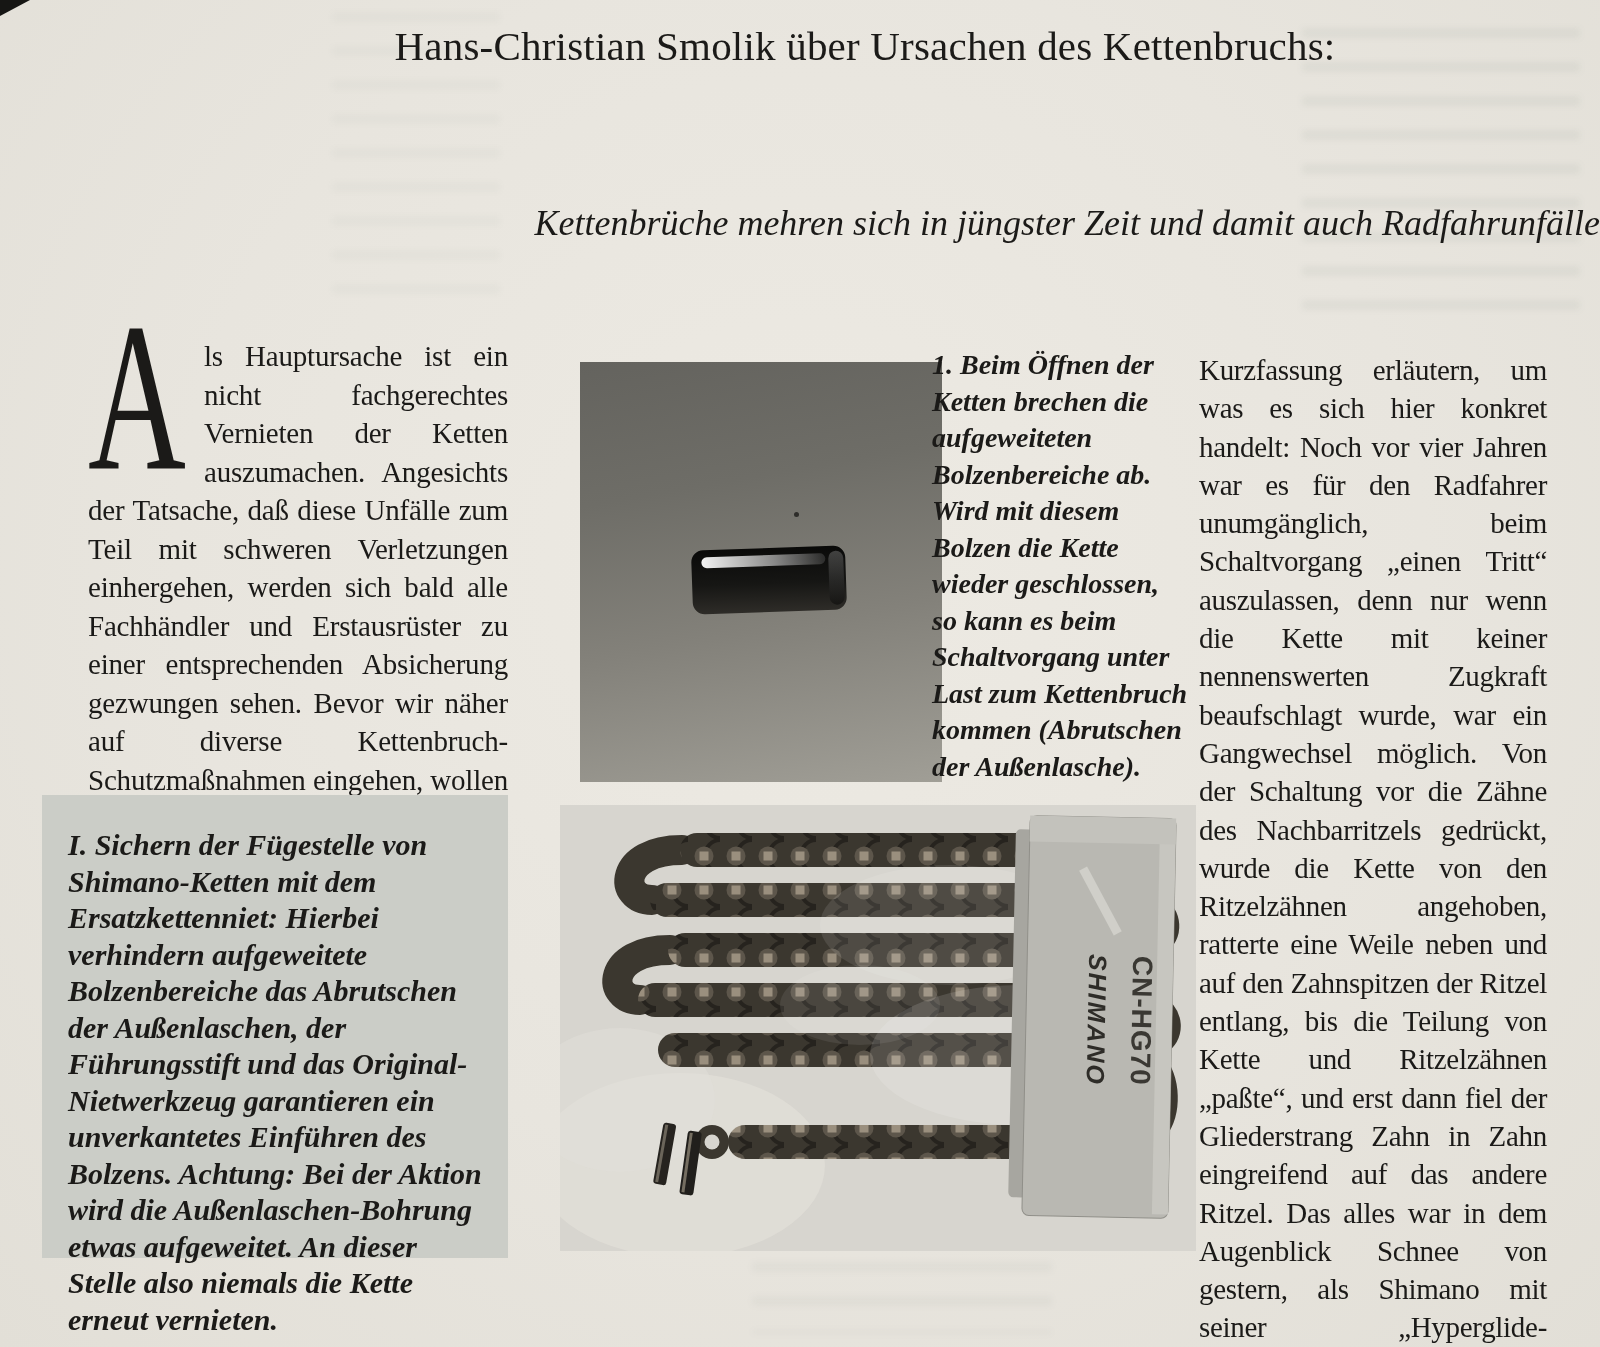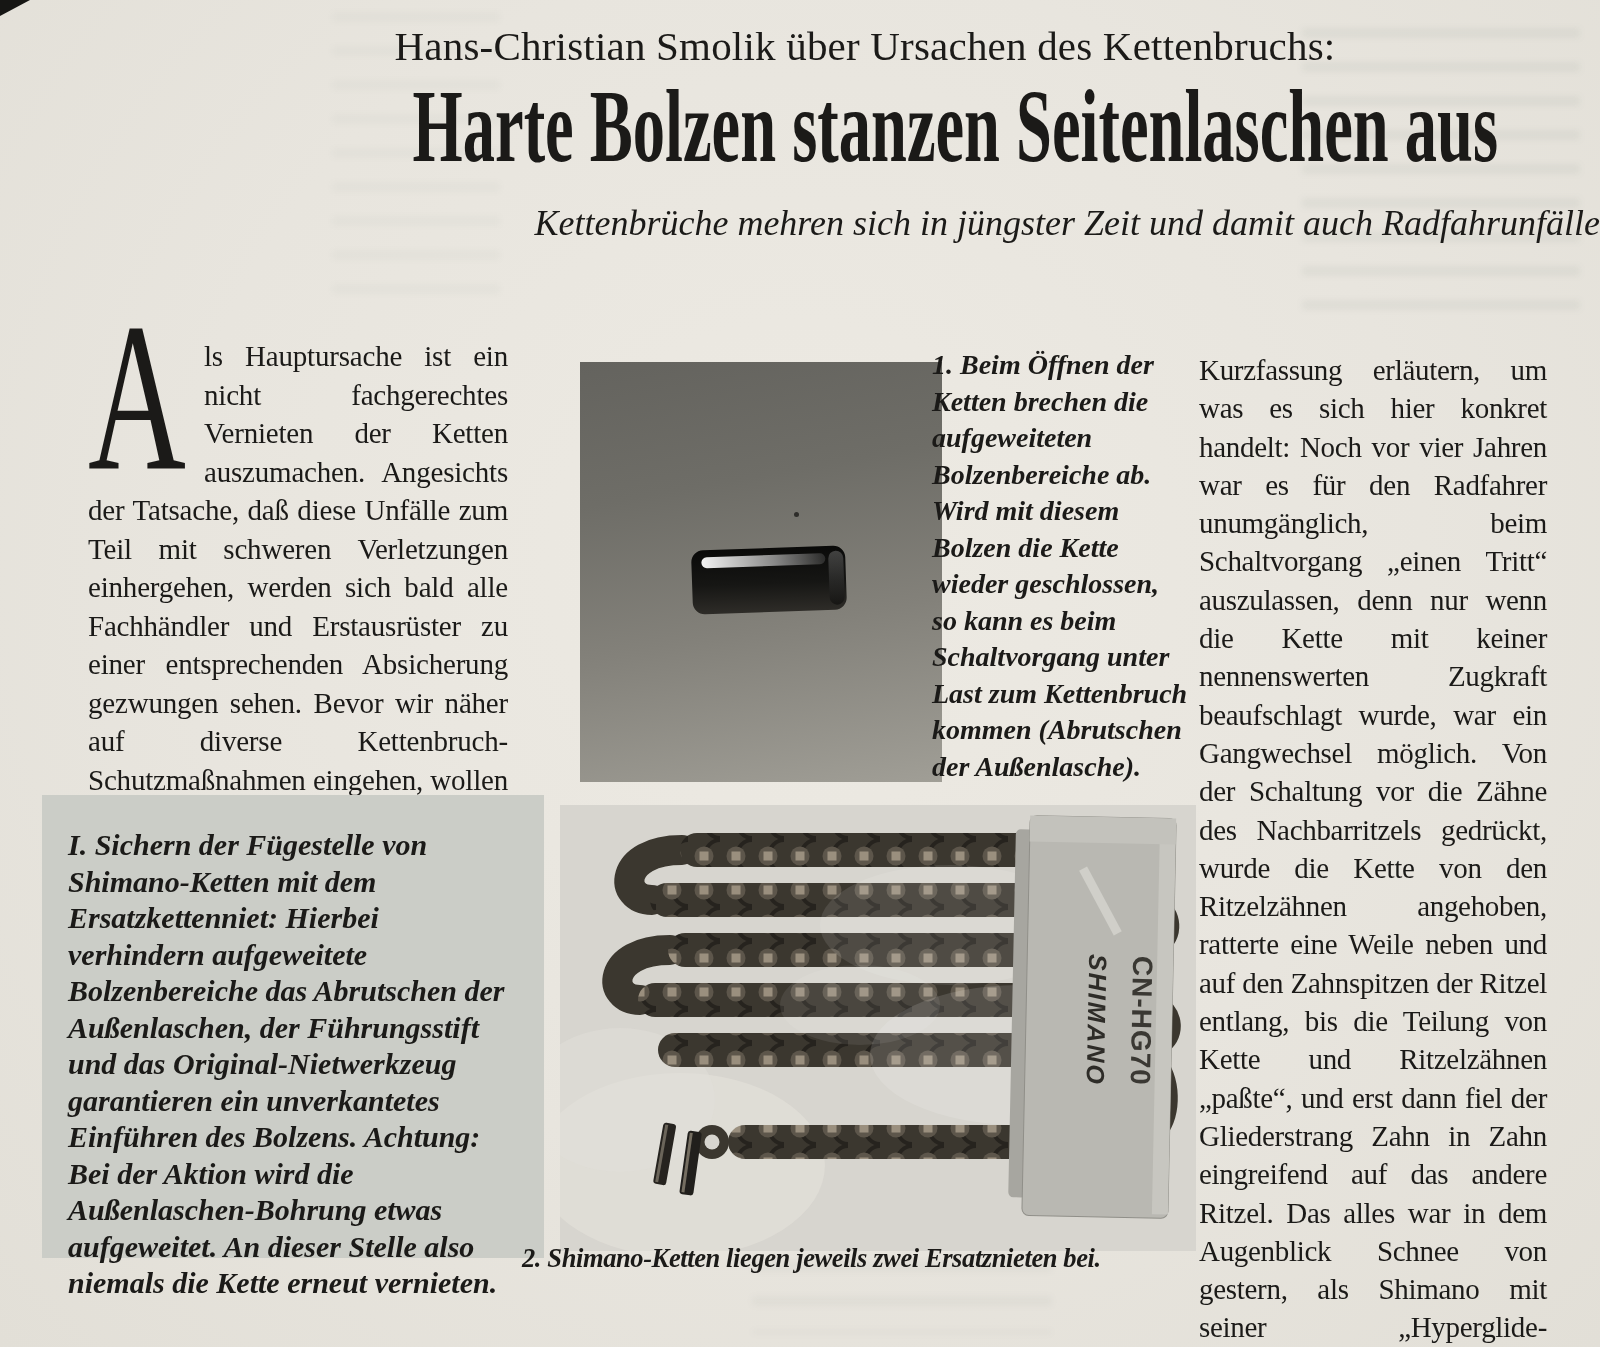--- a/index.html
+++ b/index.html
@@ -34,21 +34,21 @@
   .dropcap { float:left; width:116px; height:150px; position:relative; }
   .dropcap span { position:absolute; left:0; top:-46px; font-size:212px; line-height:1;
                   transform:scaleX(0.64); transform-origin:left top; }
   .col-right { position:absolute; left:1187px; top:339px; width:372px;
                font-size:29px; line-height:38.3px; text-align:justify;
                letter-spacing:-0.3px; }
   .col-right p { margin:12px; }
   .col-right p.indent { text-indent:36px; }
 
   
-  .info-box { position:absolute; left:42px; top:795px; width:502px; height:463px;
+  .info-box { position:absolute; left:42px; top:795px; width:466px; height:463px;
               background:#cbcdc7; box-sizing:border-box; padding:32px 26px 2px 26px; }
   .info-box p { margin:0; font-weight:700; font-style:italic;
                 font-size:30px; line-height:36.5px; }
 
   
   .photo1 { position:absolute; left:540px; top:346px; width:362px; height:420px;
             background:linear-gradient(170deg,#64635e 0%, #6e6d67 30%, #83817a 62%, #a09e96 100%); }
   .pin { position:absolute; left:112px; top:186px; width:154px; height:64px;
          background:linear-gradient(180deg,#0a0a09 0%, #161614 55%, #2e2c28 100%);
          border-radius:12px; transform:rotate(-2deg); }
@@ -80,23 +80,20 @@
 
 <div class="page">
 
   <div class="corner"></div>
   <div class="ghost g1"></div>
   <div class="ghost g2"></div>
   <div class="ghost g3"></div>
 
   <div class="kicker">Hans-Christian Smolik über Ursachen des Kettenbruchs:</div>
 
-  <div class="headline">
-    <span class="inner">Harte Bolzen stanzen Seitenlaschen aus</span>
-  </div>
 
   <div class="subhead">
     <span>Kettenbrüche mehren sich in jüngster Zeit und damit auch Radfahrunfälle</span><br>
   </div>
 
   <section class="col-left">
     <span class="dropcap">
         <span>A</span>
       </span><span>ls Hauptursache ist ein nicht fachgerechtes Vernieten der Ketten auszumachen. Angesichts der Tatsache, daß diese Unfälle zum Teil mit schweren Verletzungen einhergehen, werden sich bald alle Fachhändler und Erstausrüster zu einer entsprechenden Absicherung gezwungen sehen. Bevor wir näher auf diverse Kettenbruch-Schutzmaßnahmen eingehen, wollen wir zunächst in einer</span>
   </section>
@@ -163,20 +160,19 @@
         <rect x="466" y="12" width="146" height="400" rx="7" fill="#b9b8b2" stroke="#908f89" stroke-width="1"></rect>
         <rect x="596" y="16" width="16" height="392" fill="#c7c6c0"></rect>
         <rect x="466" y="12" width="146" height="26" fill="#c3c2bc"></rect>
         <path d="M520 64 L556 128" stroke="#d6d5cf" stroke-width="9" opacity="0.8"></path>
         <text class="boxbrand" transform="rotate(90 528 215)" x="528" y="215" text-anchor="middle">SHIMANO</text>
         <text class="boxmodel" transform="rotate(90 572 215)" x="572" y="215" text-anchor="middle">CN-HG70</text>
       </g>
     </svg>
   </figure>
 
-  <div class="caption2">2. Shimano-Ketten liegen jeweils zwei Ersatznieten bei.</div>
 
   <section class="col-right">
     <p>Kurzfassung erläutern, um was es sich hier konkret handelt: Noch vor vier Jahren war es für den Radfahrer unumgänglich, beim Schaltvorgang „einen Tritt“ auszulassen, denn nur wenn die Kette mit keiner nennenswerten Zugkraft beaufschlagt wurde, war ein Gangwechsel möglich. Von der Schaltung vor die Zähne des Nachbarritzels gedrückt, wurde die Kette von den Ritzelzähnen angehoben, ratterte eine Weile neben und auf den Zahnspitzen der Ritzel entlang, bis die Teilung von Kette und Ritzelzähnen „paßte“, und erst dann fiel der Gliederstrang Zahn in Zahn eingreifend auf das andere Ritzel. Das alles war in dem Augenblick Schnee von gestern, als Shimano mit seiner „Hyperglide-Verzahnung“ die Kettenschaltanlage buchstäblich revolutionierte.</p>
     <p class="indent">Andere Hersteller zogen nach und heute haben wir beim Schaltvorgang folgenden Ablauf: Von</p>
   </section>
 
 </div>
 
 </body></html>

